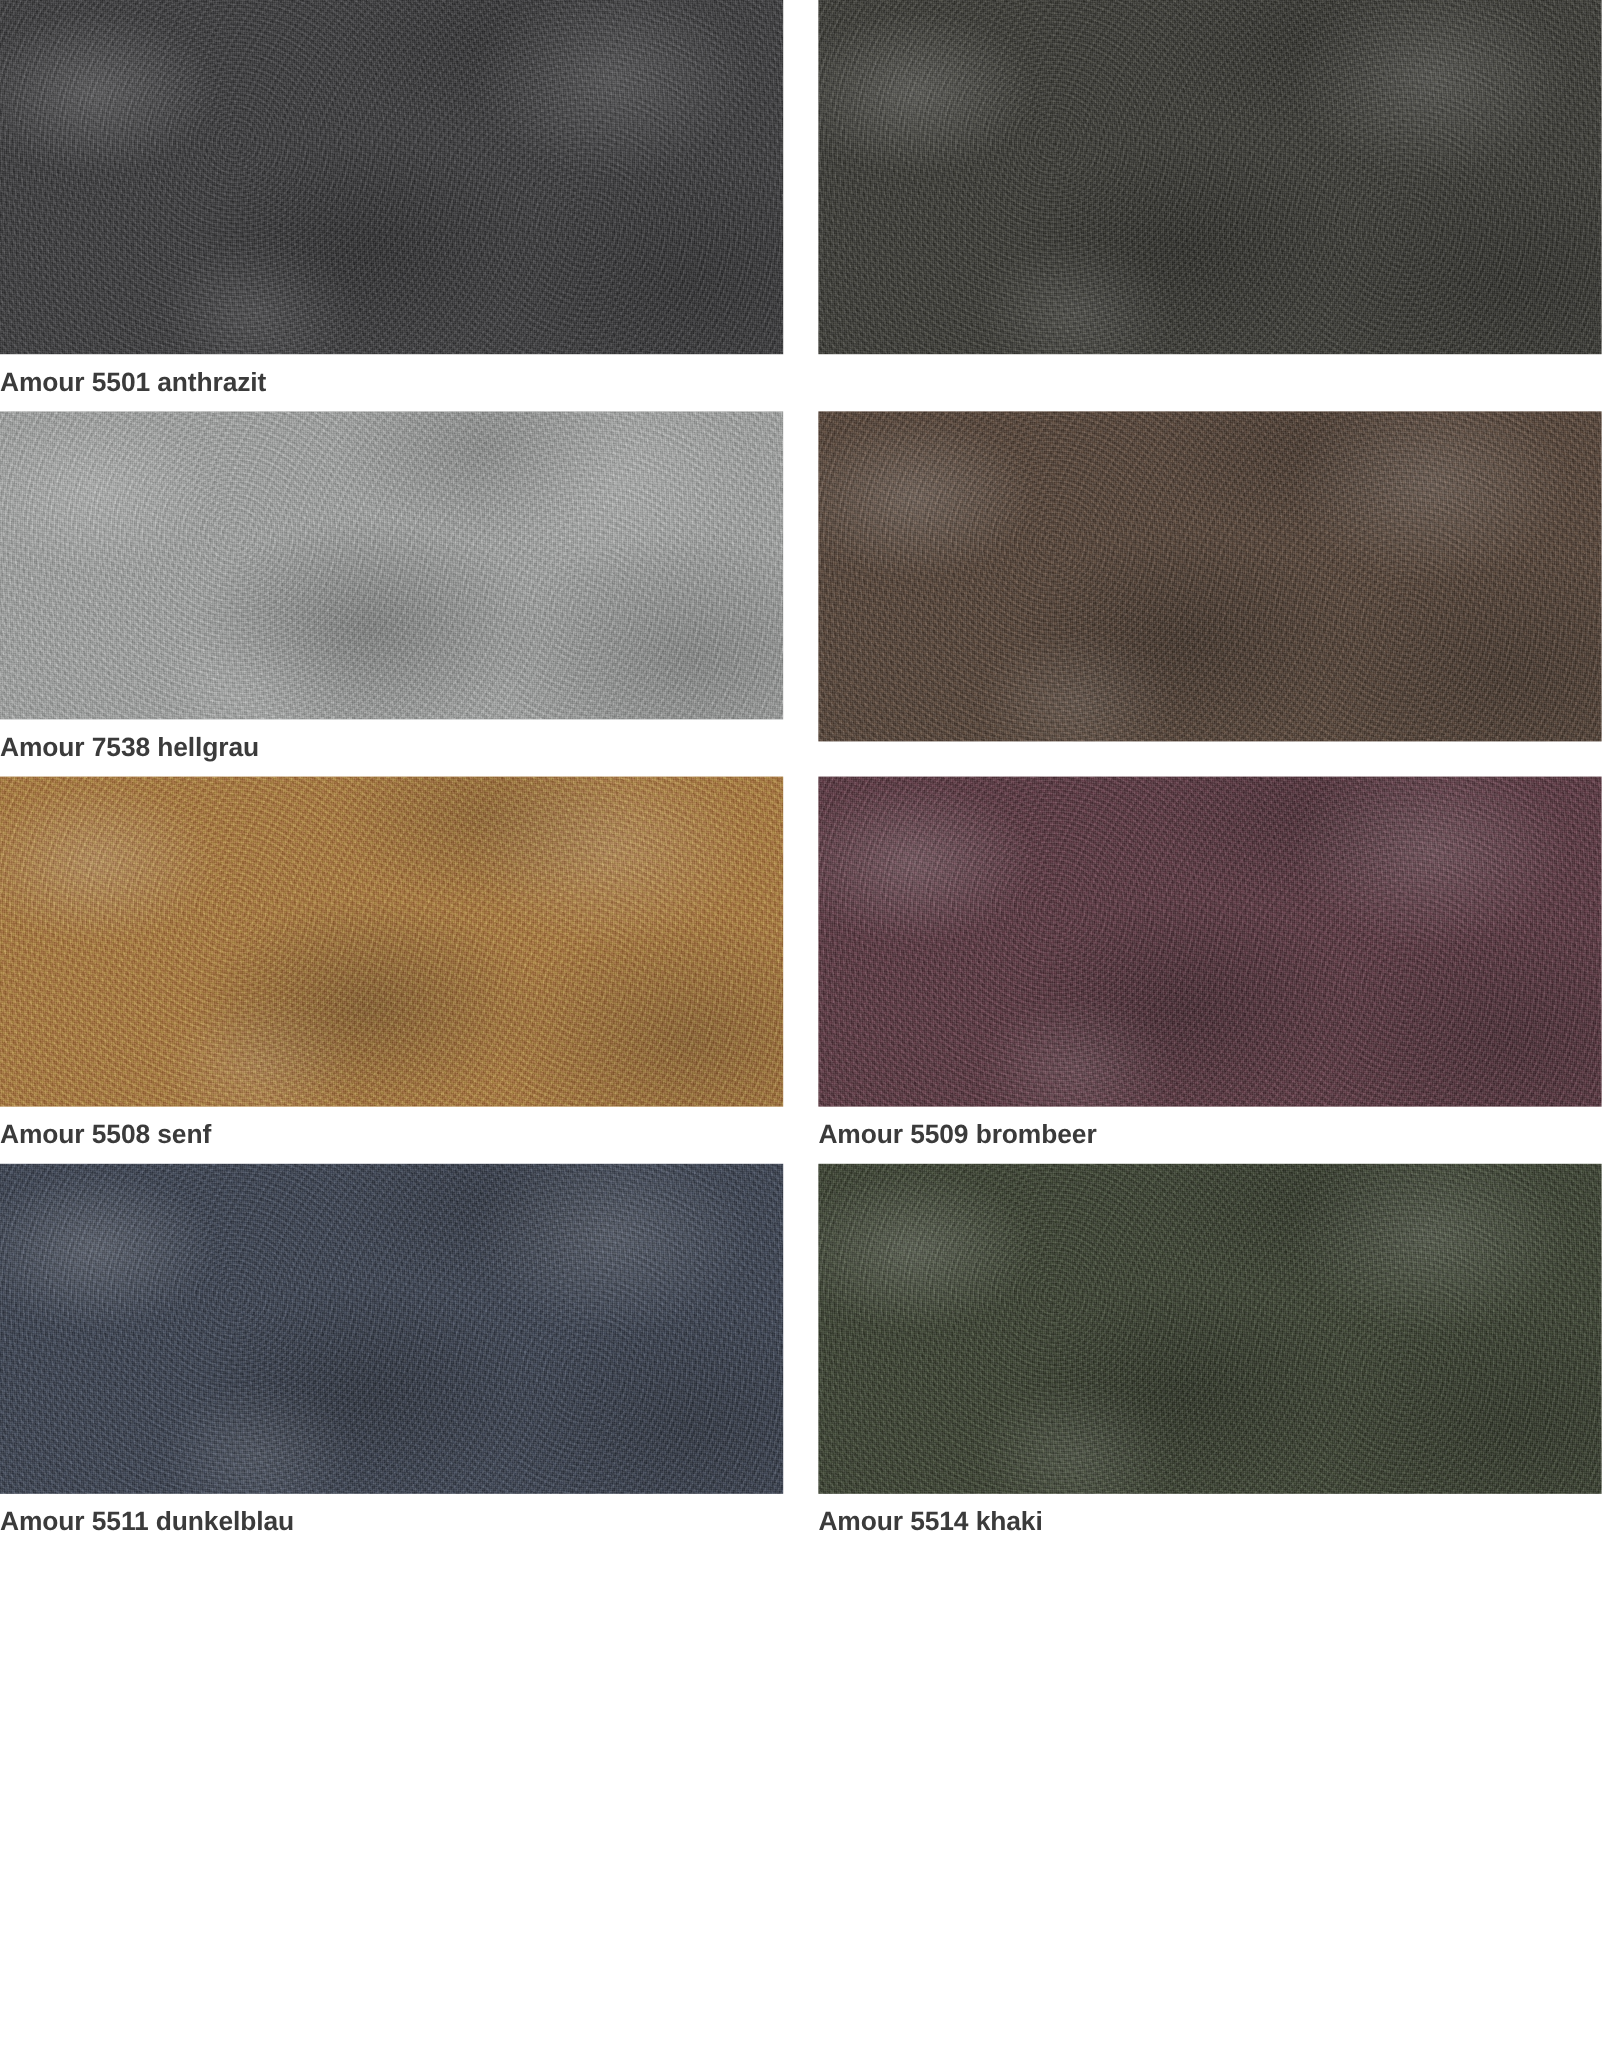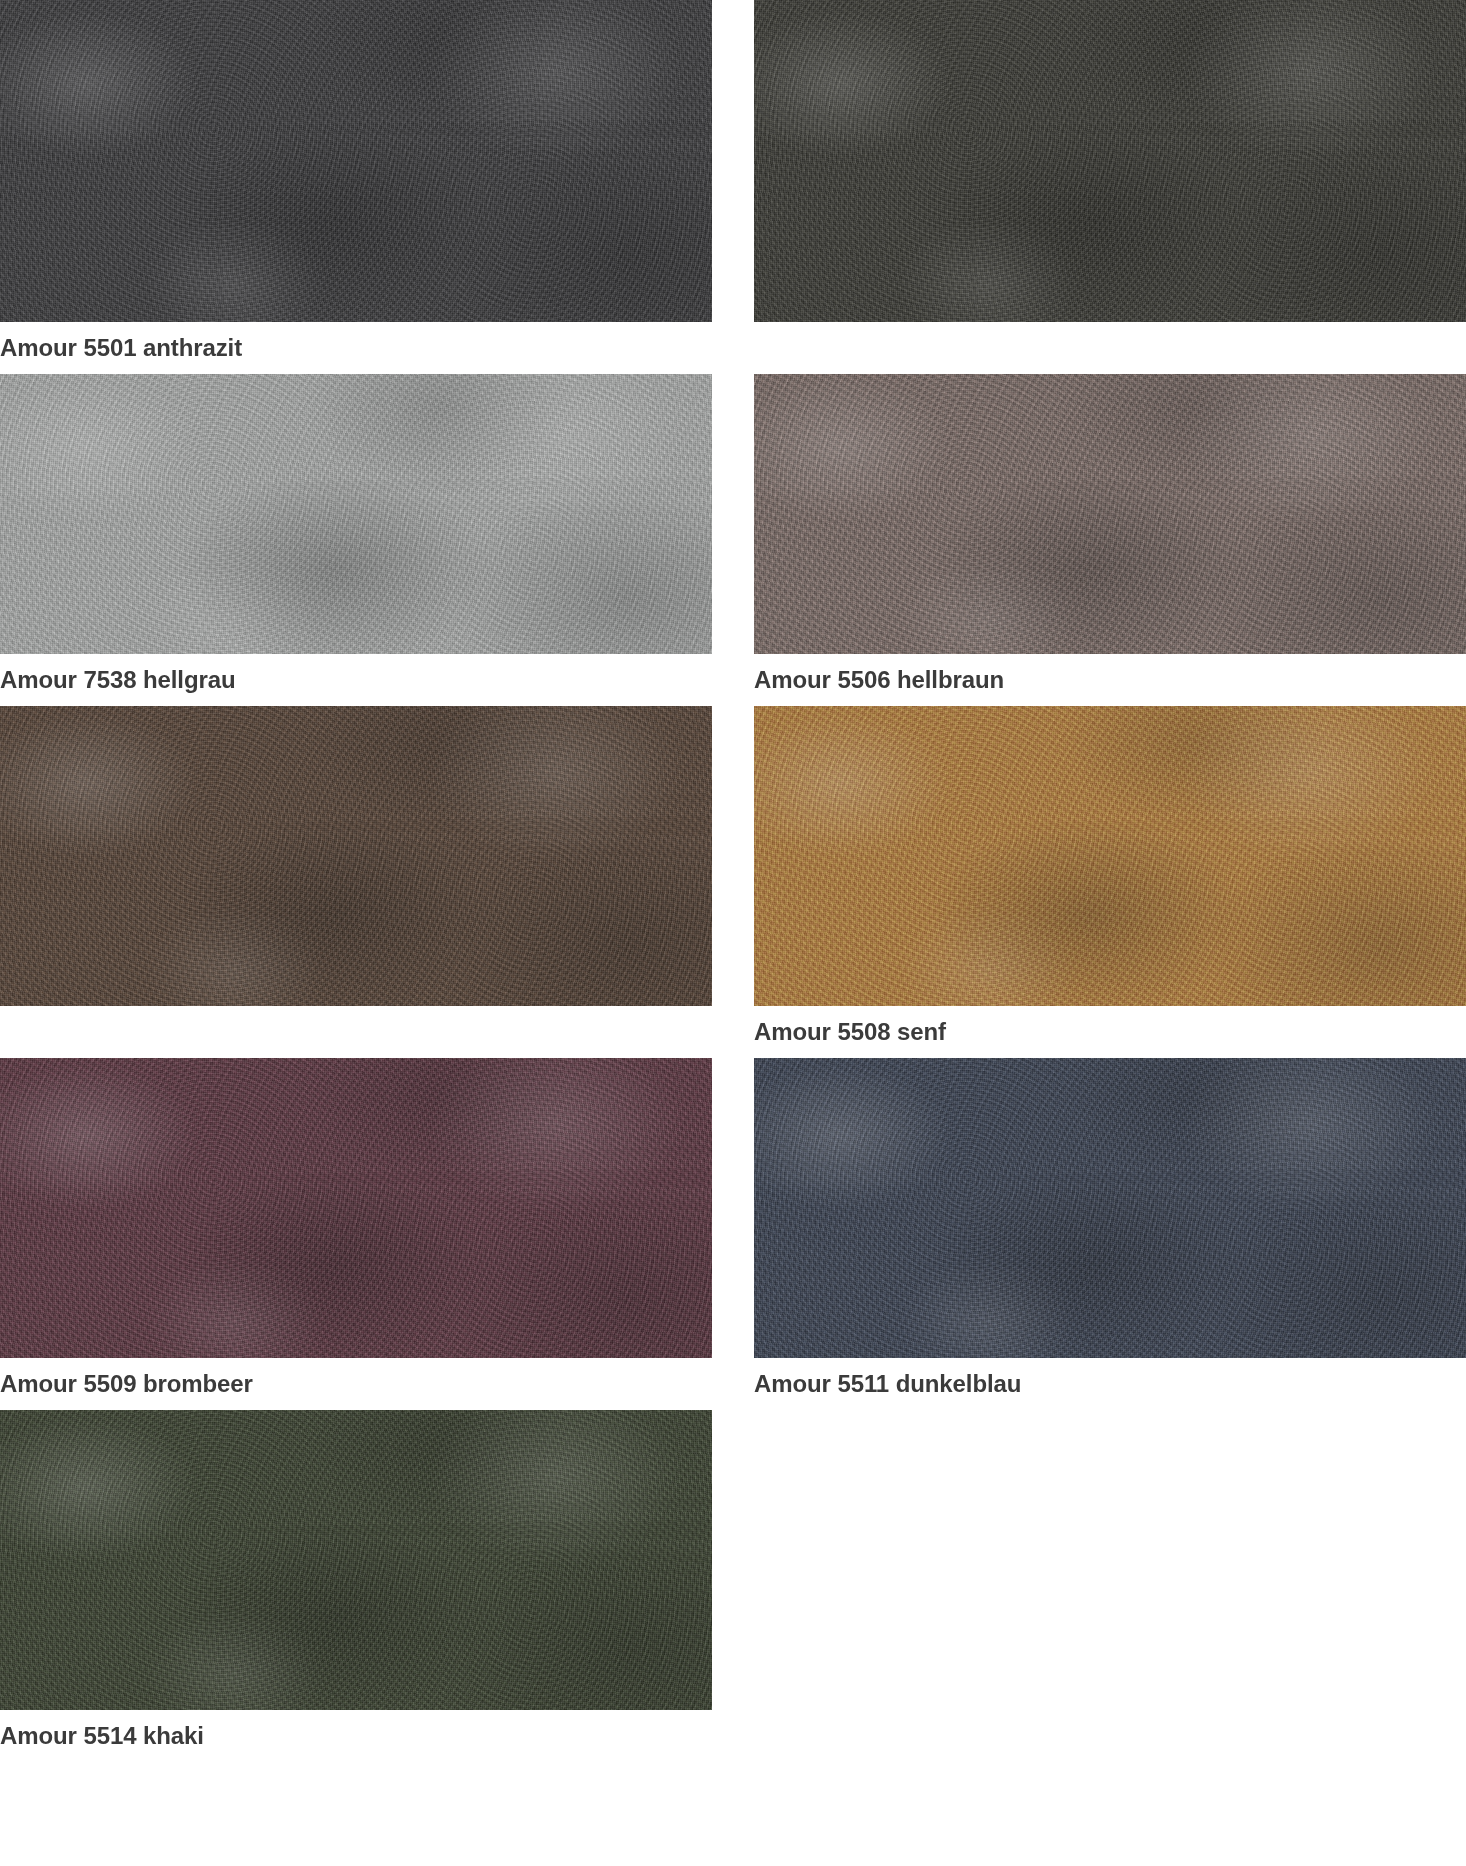--- a/index.html
+++ b/index.html
@@ -17,21 +17,21 @@
   .catalog {
     width: 1466px;
     height: 1866px;
     position: relative;
     background: #ffffff;
   }
 
   .swatch-grid {
     display: grid;
     grid-template-columns: 712px 712px;
-    column-gap: 42px;
+    column-gap: 32px;
     grid-auto-rows: auto;
     width: 1392px;
   }
 
   .swatch-cell {
     position: relative;
   }
 
   .swatch-tile {
     position: relative;
@@ -139,29 +139,20 @@
       <div class="swatch-cell">
         <div class="swatch-tile" style="height: 280px; background-color: rgb(169, 171, 170);">
           <div class="tex-a"></div>
           <div class="tex-b"></div>
           <div class="tex-c"></div>
           <div class="tex-d"></div>
         </div>
         <div class="swatch-label">Amour 7538 hellgrau</div>
       </div>
       <div class="swatch-cell">
-        <div class="swatch-tile" style="height: 280px; background-color: rgb(125, 109, 104);">
-          <div class="tex-a"></div>
-          <div class="tex-b"></div>
-          <div class="tex-c"></div>
-          <div class="tex-d"></div>
-        </div>
-        <div class="swatch-label">Amour 5506 hellbraun</div>
-      </div>
-      <div class="swatch-cell">
         <div class="swatch-tile" style="height: 300px; background-color: rgb(88, 69, 56);">
           <div class="tex-a"></div>
           <div class="tex-b"></div>
           <div class="tex-c"></div>
           <div class="tex-d"></div>
         </div>
       </div>
       <div class="swatch-cell">
         <div class="swatch-tile" style="height: 300px; background-color: rgb(178, 128, 62);">
           <div class="tex-a"></div>

